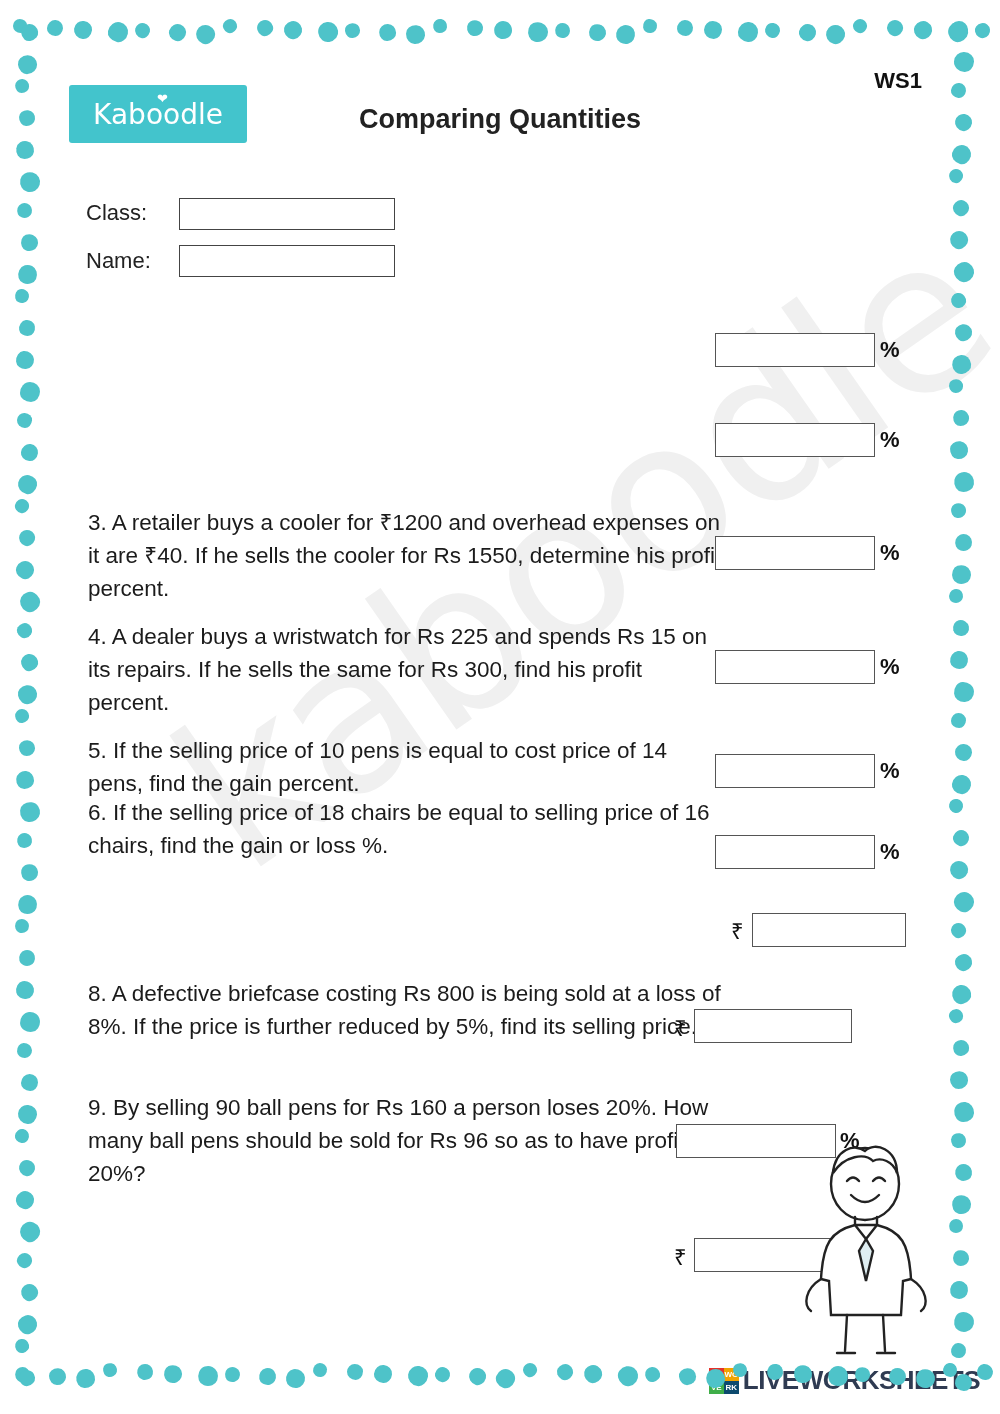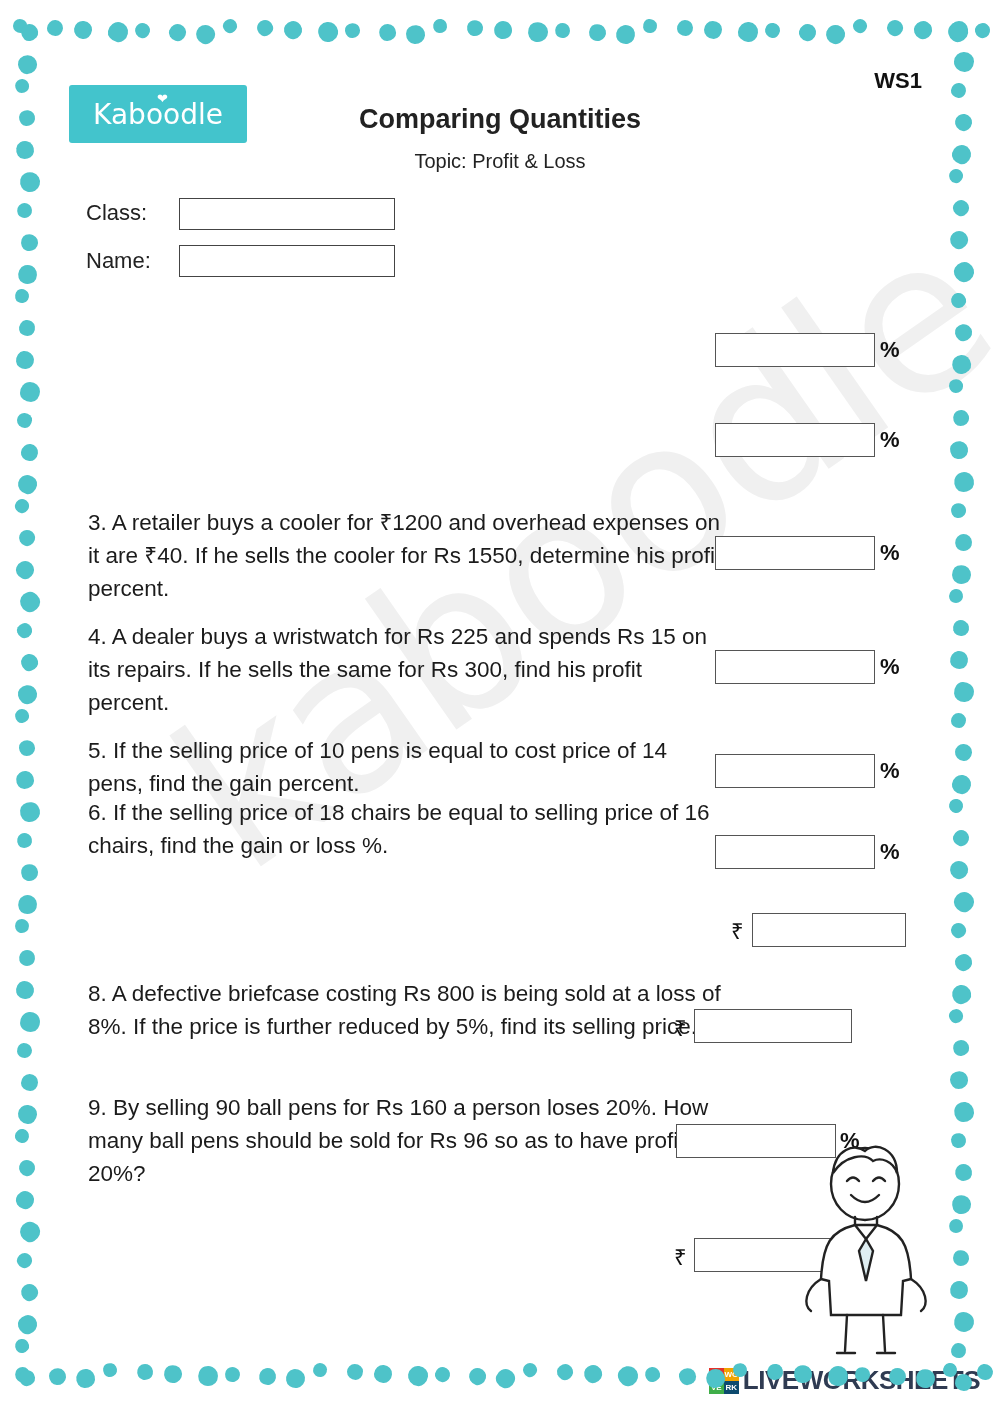--- a/index.html
+++ b/index.html
@@ -349,21 +349,20 @@
       <div class="dot" style="left: 19px; top: 1370px; width: 16px; height: 16px; transform: rotate(132deg);"></div>
       <div class="dot" style="left: 955px; top: 1374px; width: 17px; height: 17px; transform: rotate(179deg);"></div>
     </div>
 
   <div class="logo">
     <span class="heart">❤</span>
     <span>Kaboodle</span>
   </div>
 
   <div class="hdr hdr-line2">Comparing Quantities</div>
-  <div class="hdr hdr-line3">Topic: Profit &amp; Loss</div>
   <div class="ws-code">WS1</div>
 
   <div class="field-label" style="left:86px; top:200px;">Class:</div>
   <input class="field-box" style="left: 179px; top: 198px; width: 210px; height: 28px;" placeholder="">
 
   <div class="field-label" style="left:86px; top:248px;">Name:</div>
   <input class="field-box" style="left: 179px; top: 245px; width: 210px; height: 28px;" placeholder="">
 
   <input class="ansbox" style="left: 715px; top: 333px; width: 154px;">
   <div class="unit" style="left:880px; top:337px;">%</div>

